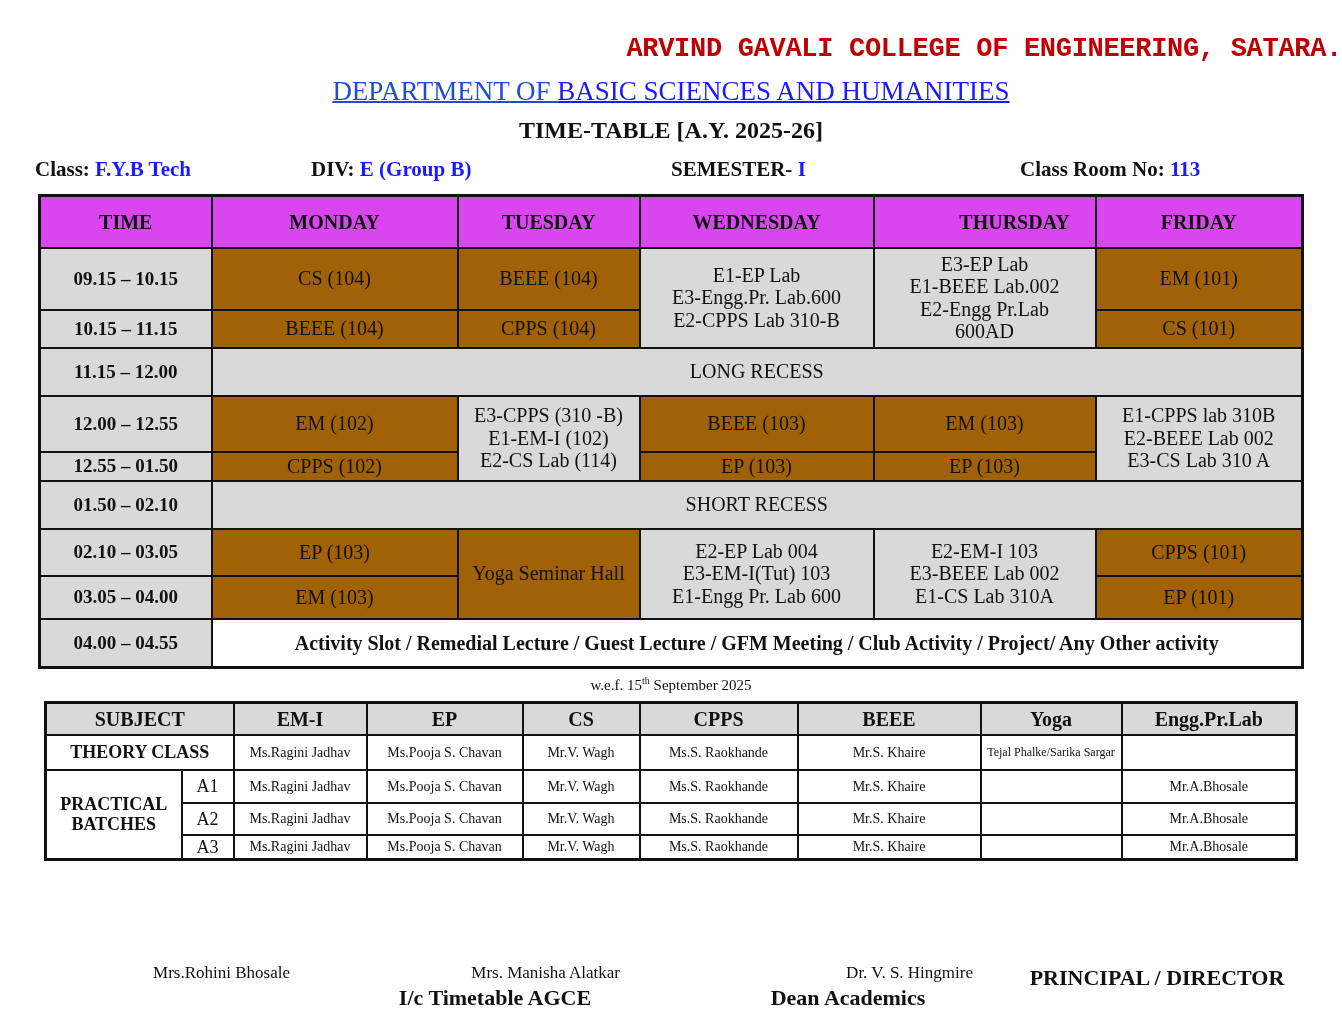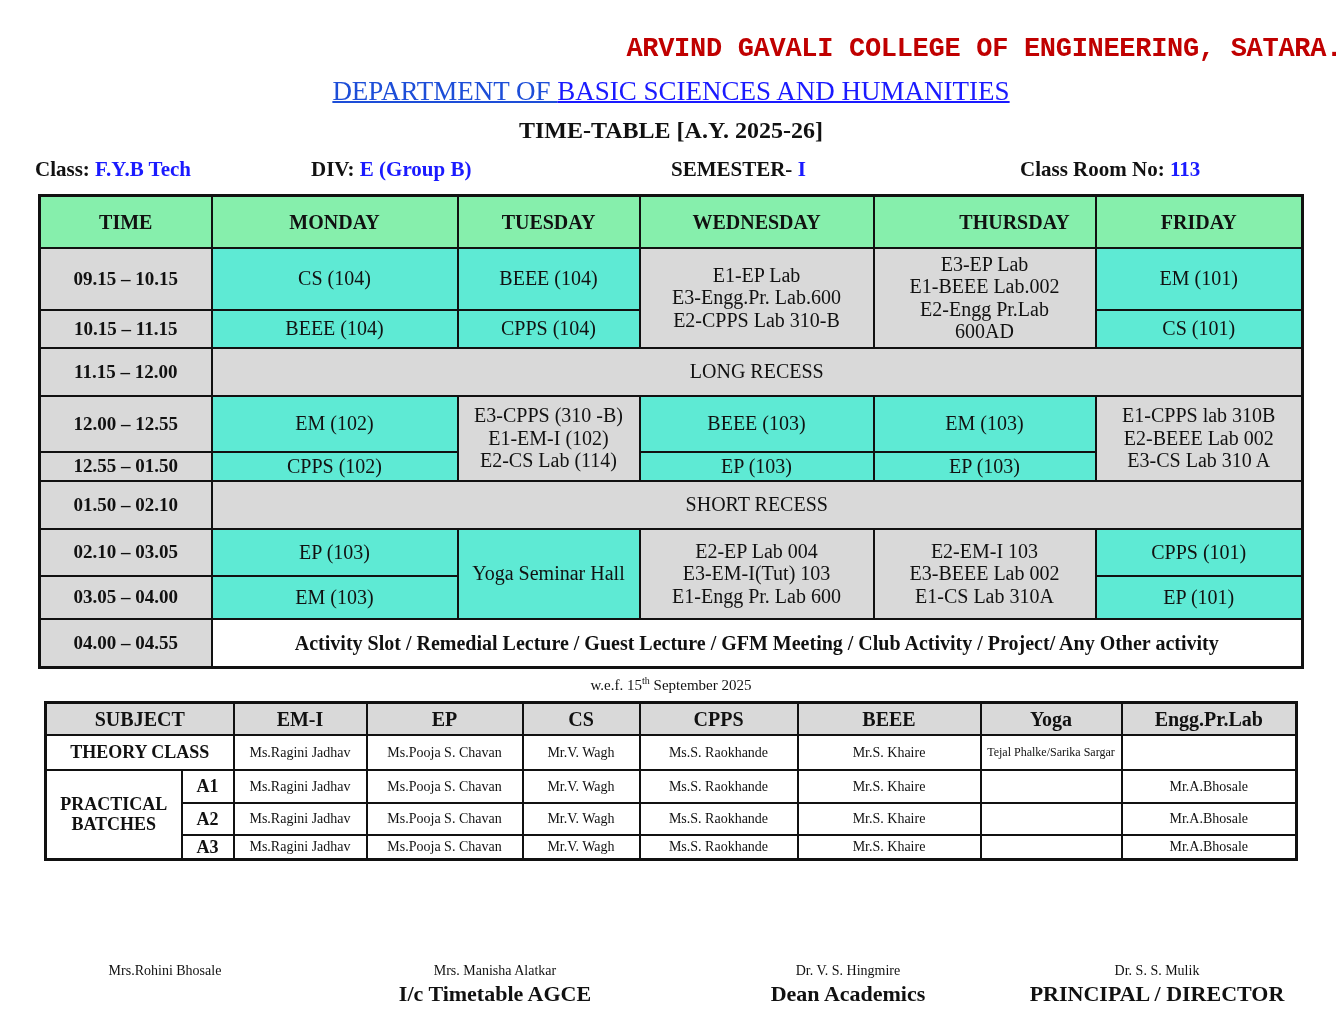--- a/index.html
+++ b/index.html
@@ -10,39 +10,39 @@
   .title2 { left:0; width:1342px; top:76px; text-align:center; font-size:27px; font-weight:normal; }
   .title2 .t2a { color:#1d4ed8; text-decoration:underline; text-decoration-thickness:2px; }
   .title2 .t2b { color:#1a1aff; text-decoration:underline; text-decoration-thickness:2px; }
   .title3 { left:0; width:1342px; top:117px; text-align:center; font-size:24px; font-weight:bold; }
   .meta { top:157px; font-size:21px; font-weight:bold; }
   .meta .v { color:#1a1aff; }
 
   table { border-collapse:collapse; position:absolute; table-layout:fixed; }
   td, th { border:2px solid #111; text-align:center; vertical-align:middle; padding:0; line-height:1.12; }
   #tt { left:38px; top:194px; width:1263px; border:3px solid #111; font-size:20px; }
-  #tt th { background:#86efac; font-weight:bold; font-size:20px; }
+  #tt th { background:#d946ef; font-weight:bold; font-size:20px; }
   #tt td.time { background:#d9d9d9; font-weight:bold; font-size:19px; }
   #tt td.grey { background:#d9d9d9; }
-  #tt td.white { background:#5eead4; }
+  #tt td.white { background:#a16207; }
   #tt td.recess { background:#d9d9d9; }
   #tt td.activity { font-weight:bold; font-size:20px; background:#fff; }
 
   .wef { left:0; width:1342px; top:675px; text-align:center; font-size:15px; }
   .wef sup { font-size:10px; }
 
   #fac { left:44px; top:701px; width:1251px; border:3px solid #111; font-size:14px; }
   #fac th { background:#d9d9d9; font-weight:bold; font-size:20px; height:30px; }
   #fac td { font-size:14px; }
   #fac td.lbl { font-weight:bold; font-size:18px; }
-  #fac td.batch { font-weight:bold; font-size:18px; }
+  #fac td.batch { font-weight:normal; font-size:18px; }
   #fac td.small { font-size:12px; line-height:1.15; }
 
   .sig { top:963px; text-align:center; }
-  .sig .n { font-size:14px; }
+  .sig .n { font-size:17px;text-align:right; }
   .sig .r { font-size:22px; font-weight:bold; margin-top:2px; }
 </style>
 </head>
 <body>
 
 <div class="abs title1">ARVIND GAVALI COLLEGE OF ENGINEERING, SATARA.</div>
 <div class="abs title2">
   <span class="t2a">DEPARTMENT OF </span><span class="t2b">BASIC SCIENCES AND HUMANITIES</span>
 </div>
 <div class="abs title3">TIME-TABLE [A.Y. 2025-26]</div>
@@ -238,15 +238,14 @@
 </div>
 <div class="abs sig" style="left:370px; width:250px;">
   <div class="n">Mrs. Manisha Alatkar</div>
   <div class="r">I/c Timetable AGCE</div>
 </div>
 <div class="abs sig" style="left:723px; width:250px;">
   <div class="n">Dr. V. S. Hingmire</div>
   <div class="r">Dean Academics</div>
 </div>
 <div class="abs sig" style="left:1007px; width:300px;">
-  <div class="n">Dr. S. S. Mulik</div>
   <div class="r">PRINCIPAL / DIRECTOR</div>
 </div>
 
 </body></html>

